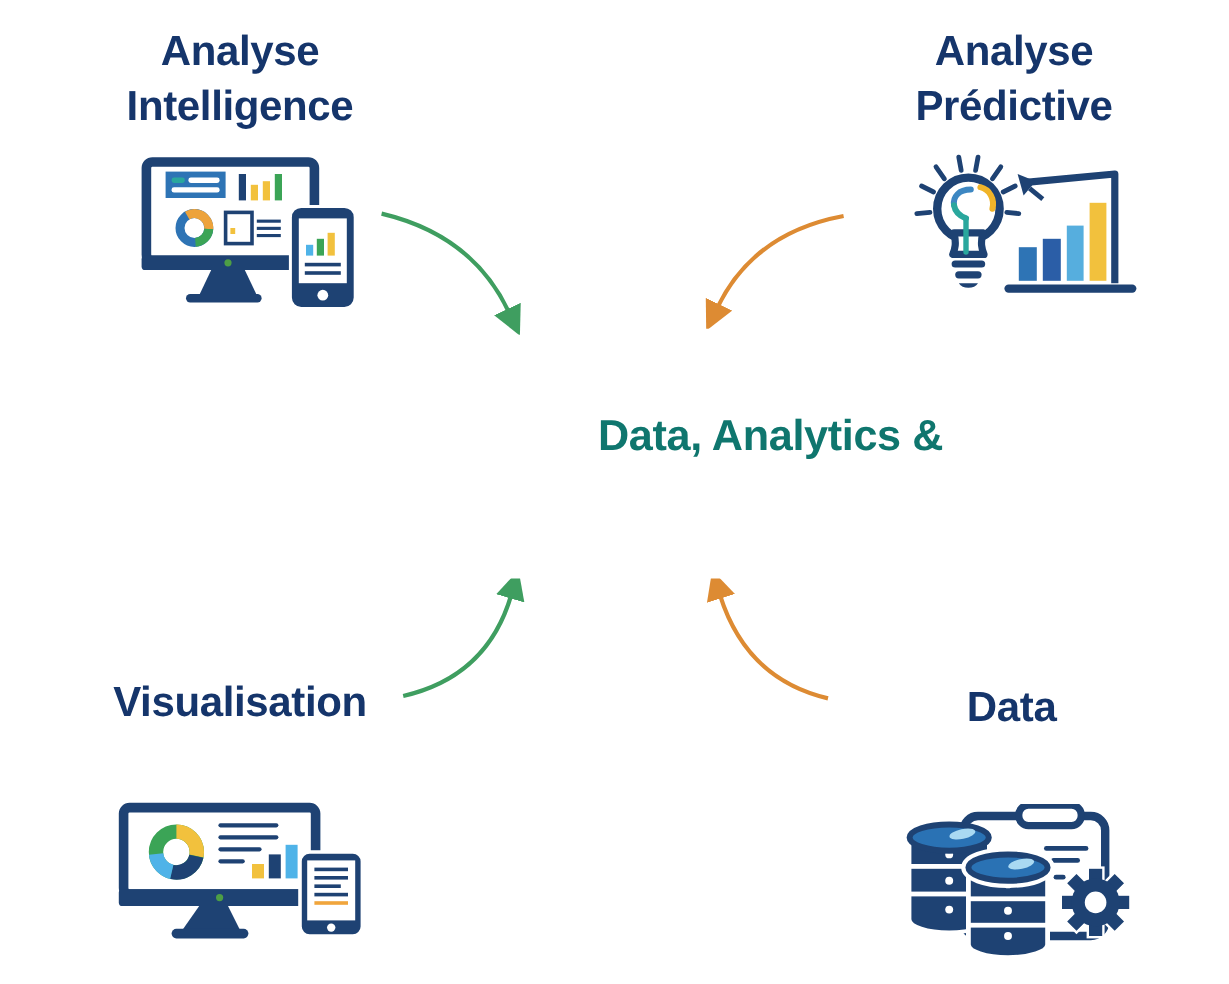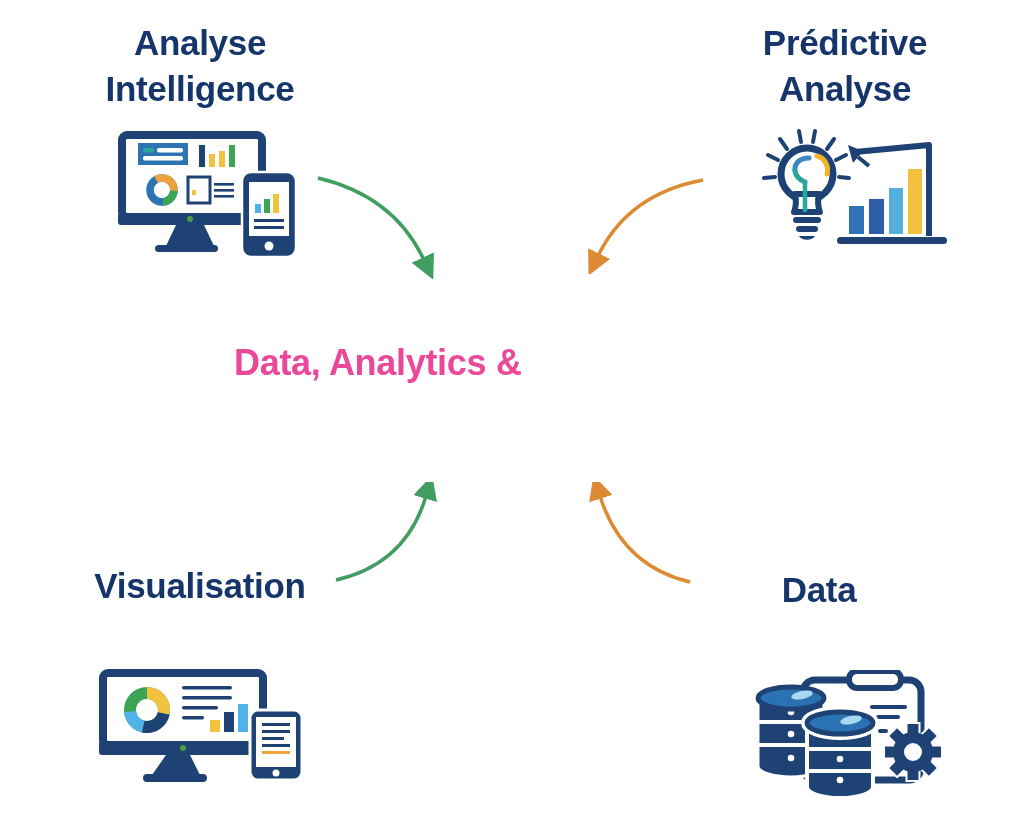--- a/index.html
+++ b/index.html
@@ -5,46 +5,46 @@
   html,body{margin:0;padding:0;background:#ffffff;}
   .canvas{
     position:relative;width:1024px;height:820px;background:#ffffff;overflow:hidden;
     font-family:"Liberation Sans","DejaVu Sans",sans-serif;
   }
   .label{
     position:absolute;text-align:center;color:#15356b;font-weight:600;
     font-size:35px;line-height:46px;letter-spacing:-0.3px;
   }
   .center-title{
-    position:absolute;left:234px;top:334px;width:552px;text-align:left;
-    color:#ec4899;font-weight:600;font-size:36px;line-height:57px;letter-spacing:-0.3px;
+    position:absolute;left:234px;top:334px;width:552px;text-align:right;
+    color:#0f766e;font-weight:600;font-size:36px;line-height:57px;letter-spacing:-0.3px;
   }
   .icon{position:absolute;}
   .arrow{position:absolute;}
 </style>
 </head>
 <body>
 
 <div class="canvas">
 
   <div class="label" style="left:30px;top:20px;width:340px;">
     <div>Analyse</div>
     <div>Intelligence</div>
   </div>
 
   <div class="label" style="left:690px;top:20px;width:310px;">
+    <div>Analyse</div>
     <div>Prédictive</div>
-    <div>Analyse</div>
   </div>
 
   <div class="label" style="left:40px;top:563px;width:320px;">
     <div>Visualisation</div>
   </div>
 
-  <div class="label" style="left:664px;top:567px;width:310px;">
+  <div class="label" style="left:688px;top:567px;width:310px;">
     <div>Data</div>
   </div>
 
   <div class="center-title">
     <div>Data, Analytics &amp;</div>
   </div>
 
   <svg class="icon" style="left:114px;top:127px;" width="185" height="132" viewBox="0 0 185 132">
 
     <rect x="8" y="8" width="140" height="82" rx="5" fill="#ffffff" stroke="#1e4273" stroke-width="8"></rect>

